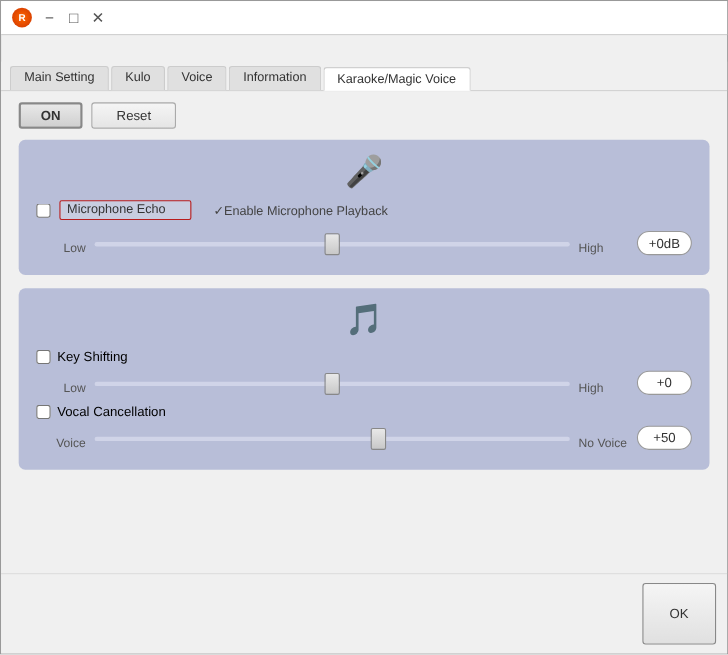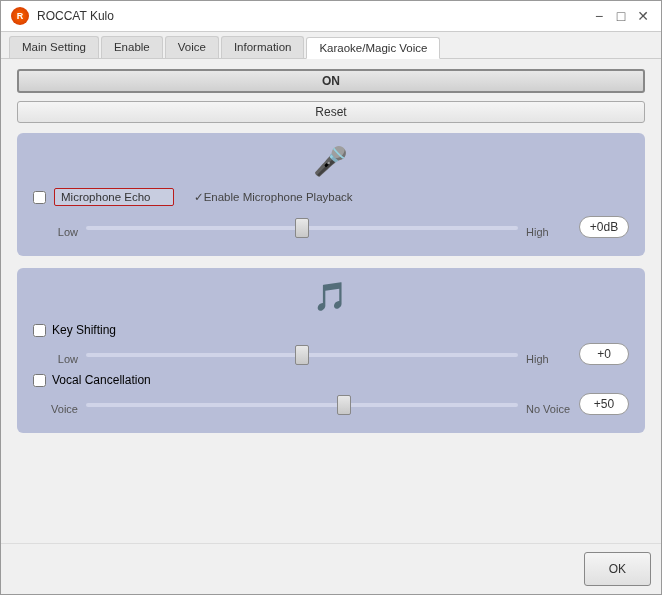--- a/index.html
+++ b/index.html
@@ -60,20 +60,21 @@
       align-items: center;
       justify-content: center;
       line-height: 1;
     }
     .tab-bar {
       display: flex;
       background: #f0f0f0;
       padding: 4px 8px 0;
       border-bottom: 1px solid #ccc;
       gap: 0;
+      margin-top: 24px;
     }
     .tab {
       padding: 4px 12px;
       cursor: pointer;
       border: 1px solid #ccc;
       background: #e0e0e0;
       font-size: 11.5px;
       color: #333;
       border-bottom: none;
       margin-right: 2px;
@@ -91,21 +92,20 @@
       padding: 10px 16px;
       background: #f0f0f0;
       display: flex;
       flex-direction: column;
       gap: 0;
     }
     .top-controls {
       display: flex;
       gap: 8px;
       margin-bottom: 10px;
-      flex-direction: column;
     }
     .btn-on {
       background: linear-gradient(to bottom, #e8e8e8, #d0d0d0);
       border: 2px solid #888;
       border-radius: 3px;
       padding: 3px 18px;
       font-size: 12px;
       font-weight: bold;
       cursor: pointer;
       color: #333;
@@ -230,46 +230,45 @@
       justify-content: flex-end;
       padding: 8px 10px;
       background: #f0f0f0;
       border-top: 1px solid #ddd;
       margin-top: auto;
     }
     .btn-ok {
       background: linear-gradient(to bottom, #f5f5f5, #e0e0e0);
       border: 1px solid #888;
       border-radius: 3px;
-      padding: 9px 24px;
+      padding: 20px 24px;
       font-size: 12px;
       cursor: pointer;
       color: #333;
     }
   </style>
 </head>
 <body>
 
 <div class="window">
 
   <div class="title-bar">
     <div class="title-bar-icon">
       <span>R</span>
     </div>
-    <span class="title-bar-text">ROCCAT Kulo</span>
     <div class="title-bar-controls">
       <button class="title-btn">−</button>
       <button class="title-btn">□</button>
       <button class="title-btn">✕</button>
     </div>
   </div>
 
   <div class="tab-bar">
     <div class="tab">Main Setting</div>
-    <div class="tab">Enable</div>
+    <div class="tab">Kulo</div>
     <div class="tab">Voice</div>
     <div class="tab">Information</div>
     <div class="tab active">Karaoke/Magic Voice</div>
   </div>
 
   <div class="content">
     <div class="top-controls">
       <button class="btn-on">ON</button>
       <button class="btn-reset">Reset</button>
     </div>

